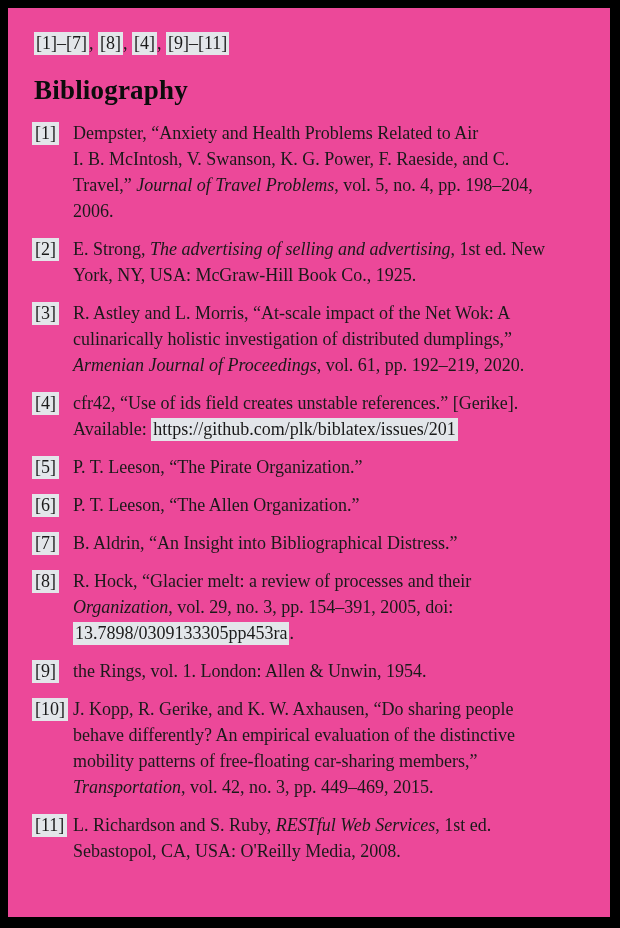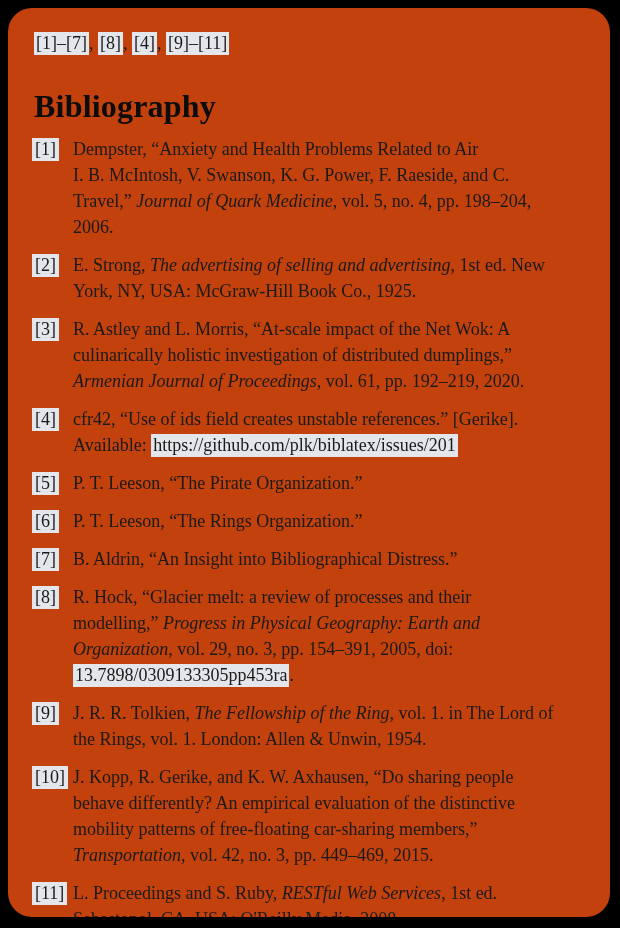--- a/index.html
+++ b/index.html
@@ -7,36 +7,35 @@
     width:620px; height:928px;
     background:#000;
     position:relative;
     font-family:"Liberation Serif","DejaVu Serif",serif;
     --ink:#1a1a1a;
     --hl:#e3e6ea;
   }
   .paper {
     position:absolute; left:8px; top:8px;
     width:602px; height:909px;
-    background:#c2410c;
+    background:#ec4899;
     box-sizing:border-box;
     padding:24px 0 0 26px;
     overflow:hidden;
-    border-radius:24px;
   }
   .cite-line {
     font-size:18px; line-height:22px;
     color:var(--ink);
     white-space:nowrap;
   }
   .title {
-    font-size:32px; line-height:30px;
+    font-size:27px; line-height:30px;
     font-weight:700;
     color:#0c0c0c;
-    margin:37px 0 0 0;
+    margin:21px 0 0 0;
     letter-spacing:0.2px;
   }
   .entries { margin-top:15px; }
   .entry {
     display:flex;
     align-items:flex-start;
     margin-bottom:12px;
     font-size:18px; line-height:26px;
     color:var(--ink);
   }
@@ -52,21 +51,21 @@
 
 <div class="paper">
   <div class="cite-line" id="cite-line"><span class="hl">[1]–[7]</span><span>, </span><span class="hl">[8]</span><span>, </span><span class="hl">[4]</span><span>, </span><span class="hl">[9]–[11]</span></div>
   <h1 class="title">Bibliography</h1>
   <div class="entries" id="entries">
       <div class="entry">
         <span class="entry-label"><span class="hl">[1]</span></span>
         <div class="entry-text">
           <div class="line"><span>Dempster, “Anxiety and Health Problems Related to Air</span></div>
           <div class="line"><span>I. B. McIntosh, V. Swanson, K. G. Power, F. Raeside, and C.</span></div>
-          <div class="line"><span>Travel,” </span><span class="it">Journal of Quark Medicine</span><span>, vol. 5, no. 4, pp. 198–204,</span></div>
+          <div class="line"><span>Travel,” </span><span class="it">Journal of Travel Problems</span><span>, vol. 5, no. 4, pp. 198–204,</span></div>
           <div class="line"><span>2006.</span></div>
         </div>
       </div>
       <div class="entry">
         <span class="entry-label"><span class="hl">[2]</span></span>
         <div class="entry-text">
           <div class="line"><span>E. Strong, </span><span class="it">The advertising of selling and advertising</span><span>, 1st ed. New</span></div>
           <div class="line"><span>York, NY, USA: McGraw-Hill Book Co., 1925.</span></div>
         </div>
       </div>
@@ -87,55 +86,53 @@
       </div>
       <div class="entry">
         <span class="entry-label"><span class="hl">[5]</span></span>
         <div class="entry-text">
           <div class="line"><span>P. T. Leeson, “The Pirate Organization.”</span></div>
         </div>
       </div>
       <div class="entry">
         <span class="entry-label"><span class="hl">[6]</span></span>
         <div class="entry-text">
-          <div class="line"><span>P. T. Leeson, “The Rings Organization.”</span></div>
+          <div class="line"><span>P. T. Leeson, “The Allen Organization.”</span></div>
         </div>
       </div>
       <div class="entry">
         <span class="entry-label"><span class="hl">[7]</span></span>
         <div class="entry-text">
           <div class="line"><span>B. Aldrin, “An Insight into Bibliographical Distress.”</span></div>
         </div>
       </div>
       <div class="entry">
         <span class="entry-label"><span class="hl">[8]</span></span>
         <div class="entry-text">
           <div class="line"><span>R. Hock, “Glacier melt: a review of processes and their</span></div>
-          <div class="line"><span>modelling,” </span><span class="it">Progress in Physical Geography: Earth and</span></div>
           <div class="line"><span class="it">Organization</span><span>, vol. 29, no. 3, pp. 154–391, 2005, doi:</span></div>
           <div class="line"><span class="hl">13.7898/0309133305pp453ra</span><span>.</span></div>
         </div>
       </div>
       <div class="entry">
         <span class="entry-label"><span class="hl">[9]</span></span>
         <div class="entry-text">
-          <div class="line"><span>J. R. R. Tolkien, </span><span class="it">The Fellowship of the Ring</span><span>, vol. 1. in The Lord of</span></div>
           <div class="line"><span>the Rings, vol. 1. London: Allen &amp; Unwin, 1954.</span></div>
         </div>
       </div>
       <div class="entry">
         <span class="entry-label"><span class="hl">[10]</span></span>
         <div class="entry-text">
           <div class="line"><span>J. Kopp, R. Gerike, and K. W. Axhausen, “Do sharing people</span></div>
           <div class="line"><span>behave differently? An empirical evaluation of the distinctive</span></div>
           <div class="line"><span>mobility patterns of free-floating car-sharing members,”</span></div>
           <div class="line"><span class="it">Transportation</span><span>, vol. 42, no. 3, pp. 449–469, 2015.</span></div>
         </div>
       </div>
       <div class="entry">
         <span class="entry-label"><span class="hl">[11]</span></span>
         <div class="entry-text">
-          <div class="line"><span>L. Proceedings and S. Ruby, </span><span class="it">RESTful Web Services</span><span>, 1st ed.</span></div>
+          <div class="line"><span>L. Richardson and S. Ruby, </span><span class="it">RESTful Web Services</span><span>, 1st ed.</span></div>
           <div class="line"><span>Sebastopol, CA, USA: O'Reilly Media, 2008.</span></div>
         </div>
       </div>
     </div>
 </div>
 
 </body></html>

